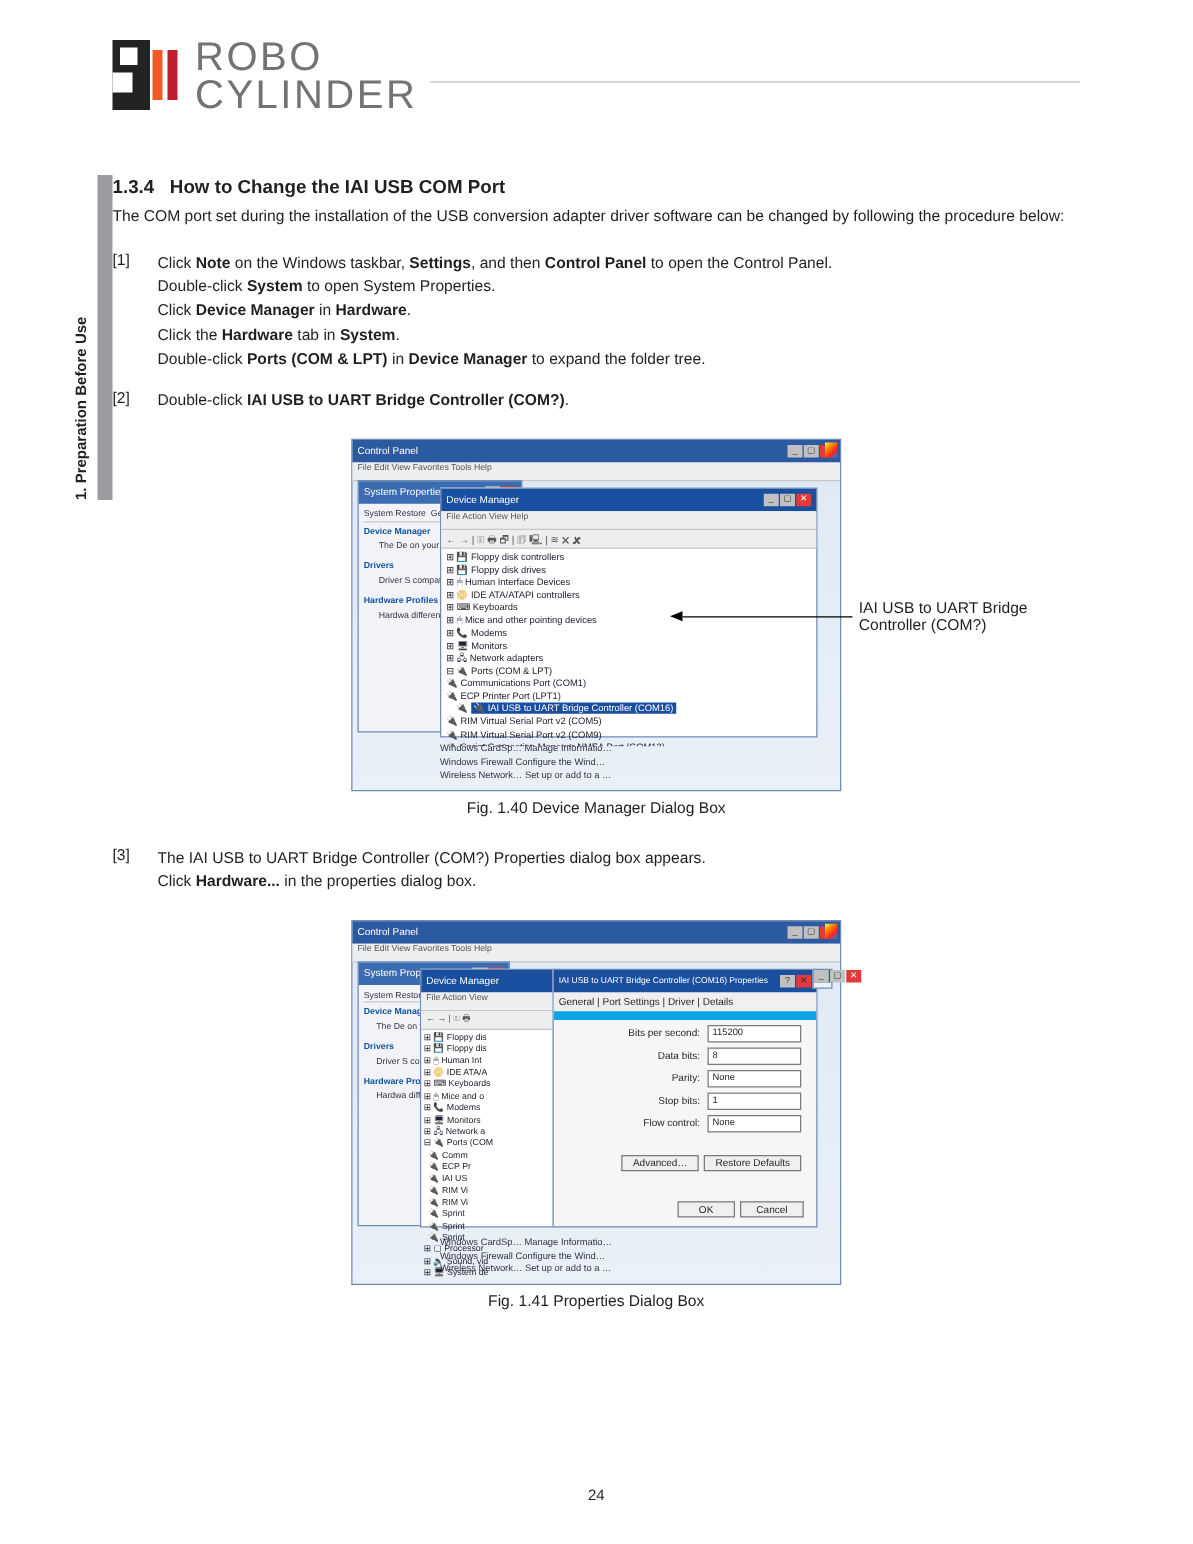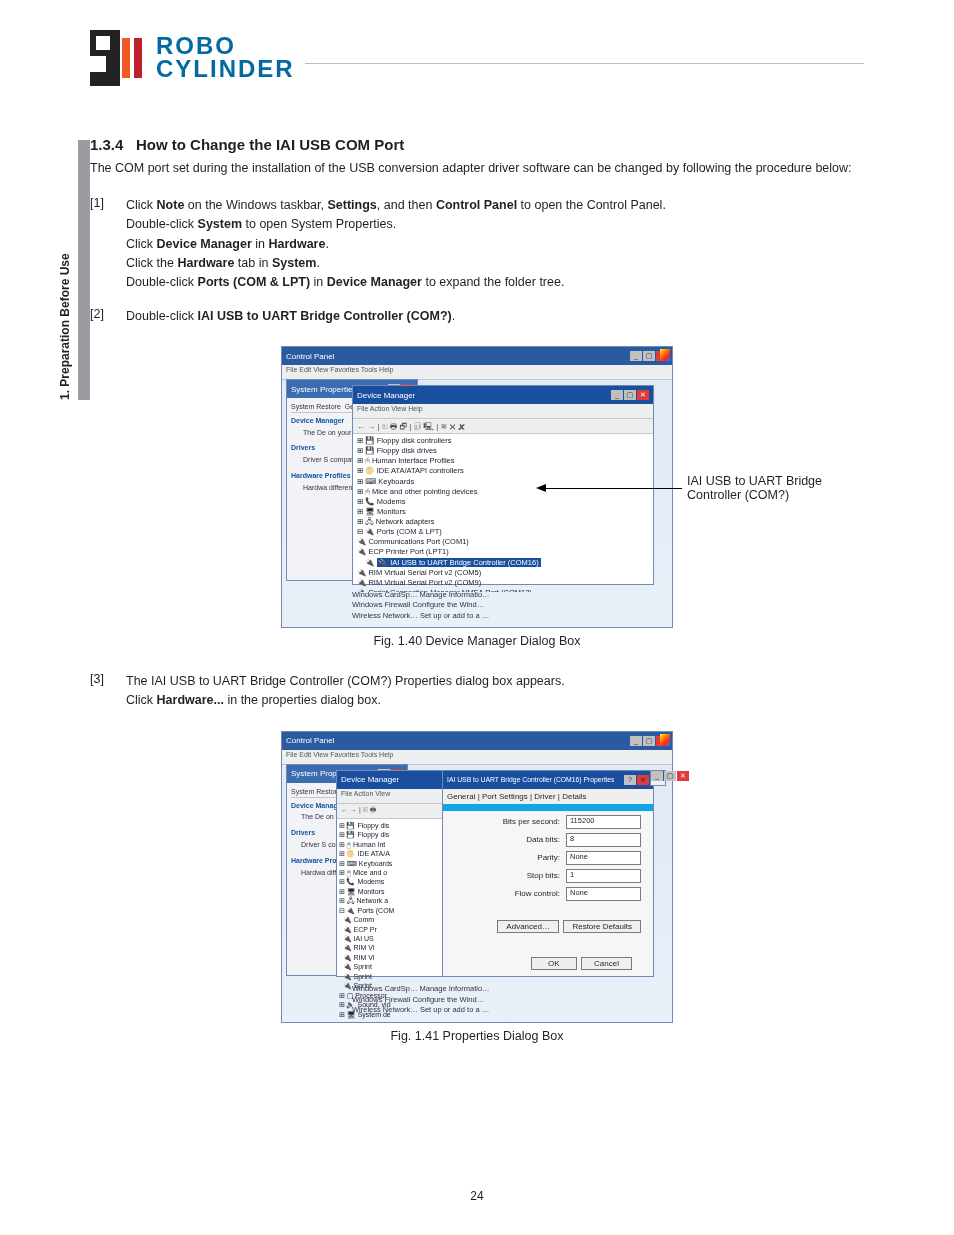--- a/index.html
+++ b/index.html
@@ -28,24 +28,24 @@
     width: 60px;
     height: 56px;
   }
   .logo-r-black { position:absolute; top:0; left:0; width:30px; height:56px; background:#222; }
   .logo-r-white-top { position:absolute; top:6px; left:6px; width:14px; height:14px; background:#fff; }
   .logo-r-white-bottom { position:absolute; top:26px; left:0; width:16px; height:16px; background:#fff; }
   .logo-r-orange { position:absolute; top:8px; left:32px; width:8px; height:40px; background:#f15a24; }
   .logo-r-red { position:absolute; top:8px; left:44px; width:8px; height:40px; background:#be1e2d; }
   .logo-text {
     font-family: Impact, "Arial Black", sans-serif;
-    font-size: 24px;
+    font-size: 32px;
     letter-spacing: 2px;
-    color: #0369a1;
-    font-weight: 700;
+    color: #737373;
+    font-weight: 400;
     line-height: 0.95;
   }
   .top-rule {
     flex: 1;
     height: 1px;
     background: #bcbec0;
     margin-left: 10px;
   }
   .header-split { display:flex; align-items:center; }
   .section-heading {
@@ -233,21 +233,21 @@
               <span>_</span>
               <span>▢</span>
               <span>✕</span>
             </span>
         </div>
         <div class="toolbar-strip">File  Action  View  Help</div>
         <div class="toolbar-strip" style="font-size:8px;">← → | 🗉 🖶 🗗 | 🗊 🖳 | ≋ 🗙 🗶</div>
         <div style="overflow:hidden; height:156px; padding-top:2px;">
           <div class="tree-line">⊞ 💾 Floppy disk controllers</div>
           <div class="tree-line">⊞ 💾 Floppy disk drives</div>
-          <div class="tree-line">⊞ 🖱 Human Interface Profiles</div>
+          <div class="tree-line">⊞ 🖱 Human Interface Devices</div>
           <div class="tree-line">⊞ 📀 IDE ATA/ATAPI controllers</div>
           <div class="tree-line">⊞ ⌨ Keyboards</div>
           <div class="tree-line">⊞ 🖱 Mice and other pointing devices</div>
           <div class="tree-line">⊞ 📞 Modems</div>
           <div class="tree-line">⊞ 🖥 Monitors</div>
           <div class="tree-line">⊞ 🖧 Network adapters</div>
           <div class="tree-line">⊟ 🔌 Ports (COM &amp; LPT)</div>
           <div class="tree-line">    🔌 Communications Port (COM1)</div>
           <div class="tree-line">    🔌 ECP Printer Port (LPT1)</div>
           <div class="tree-line">&nbsp;&nbsp;&nbsp;&nbsp;🔌 <span class="tree-em">    🔌 IAI USB to UART Bridge Controller (COM16)</span></div>
@@ -357,21 +357,21 @@
         </div>
         <div class="prop-field-row">
           <span>Flow control:</span>
           <span class="fld">None</span>
         </div>
 
         <div style="text-align:right; margin:14px 12px 0 0;">
           <span class="prop-btn">Advanced…</span>
           <span class="prop-btn">Restore Defaults</span>
         </div>
-        <div style="text-align:center; position:absolute; bottom:6px; right:21px;">
+        <div style="text-align:center; position:absolute; bottom:6px; right:10px;">
           <span class="prop-btn" style="padding:1px 16px;">OK</span>
           <span class="prop-btn" style="padding:1px 12px;">Cancel</span>
         </div>
       </div>
 
       
       <div class="inner-win" style="right:6px; top:38px; width:14px; height:14px; background:#eef2f8;">
         <div class="win-titlebar" style="height:10px; padding:0;">
           <span></span>
             <span class="win-close">

